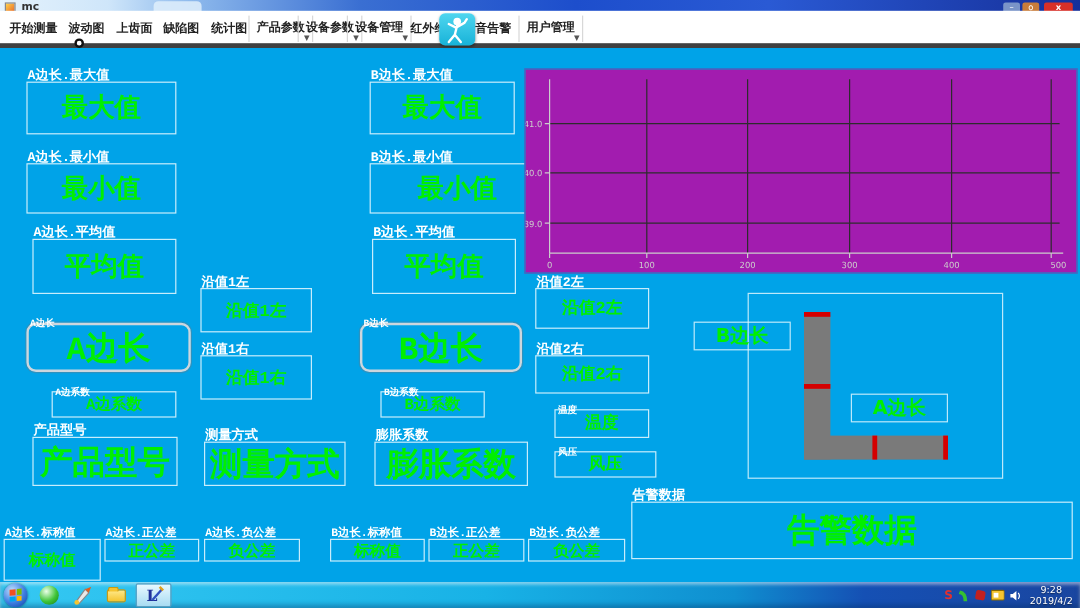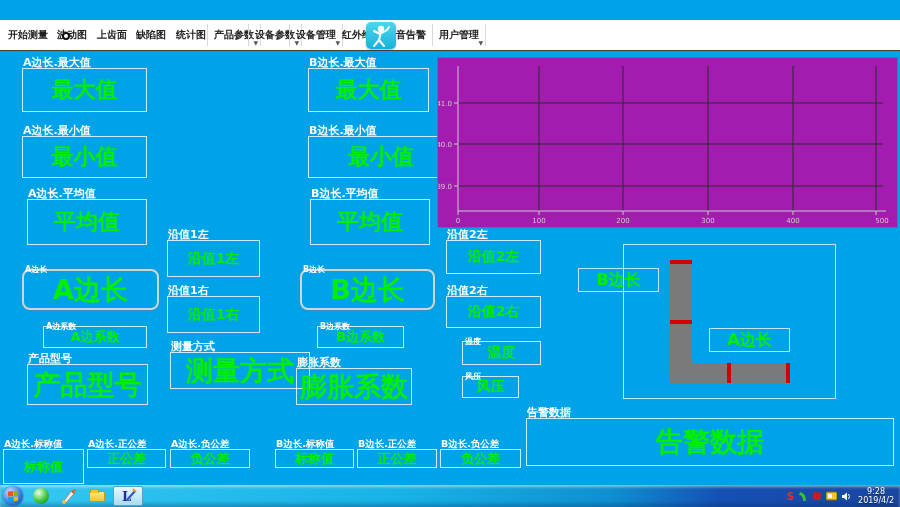--- a/index.html
+++ b/index.html
@@ -16,35 +16,35 @@
   #title-text { position:absolute; left:18px; top:1px; font-size:9px; font-weight:bold; color:#333; }
   #title-tab { position:absolute; left:128px; top:1px; width:40px; height:11px;
     background:#dfeffc; border-radius:4px 4px 0 0; opacity:.85; }
   .winbtn { position:absolute; top:2px; height:9px; border-radius:2px; font-size:7px;
     line-height:8px; text-align:center; color:#fff; }
   #btn-min { right:50px; width:14px; background:#7a94c8; }
   #btn-max { right:34px; width:14px; background:#c87c3a; }
   #btn-close { right:6px; width:24px; background:#d83028; font-weight:bold; }
 
   
-  #menubar { position:absolute; left:0; top:20px; width:900px; height:31px; background:#ffffff;
-    border-bottom:1px solid #404040; }
+  #menubar { position:absolute; left:0; top:9px; width:900px; height:31px; background:#ffffff;
+    border-bottom:4px solid #404040; }
   .menu-item { position:absolute; top:8px; font-size:10px; font-weight:bold; color:#222;
     white-space:nowrap; text-align:center; }
   .menu-cell { border-right:1px solid #d8d8d8; border-left:1px solid #d8d8d8;
     padding:0 6px; height:22px; top:4px; line-height:22px; }
   .caret { position:absolute; bottom:-8px; right:2px; font-size:6px; color:#555; }
   #menu-radio { position:absolute; left:62px; top:32px; width:8px; height:8px;
     border:2px solid #111; border-radius:50%; background:#fff; }
   #app-icon { position:absolute; left:366px; top:2px; width:30px; height:27px;
     background:linear-gradient(180deg,#4fd6ef,#17b2d8); border-radius:5px;
     box-shadow:0 1px 2px rgba(0,0,0,.3); }
 
   
-  .field { position:absolute; }
+  .field { position:absolute;font-family:Liberation Mono, monospace; }
   .flabel { position:absolute; top:-13px; left:1px; font-size:11px; font-weight:bold;
     color:#ffffff; white-space:nowrap; }
   .flabel-sm { position:absolute; top:-5px; left:3px; font-size:8px; font-weight:bold;
     color:#ffffff; white-space:nowrap; z-index:2; }
   .flabel-xs { position:absolute; top:-11px; left:1px; font-size:9.5px; font-weight:bold;
     color:#ffffff; white-space:nowrap; }
   .fbox { position:absolute; left:0; top:0; width:100%; height:100%;
     border:1px solid rgba(235,250,255,.85); display:flex; align-items:center; justify-content:center; }
   .fbox-big { border:2px solid #cdd6dd; border-radius:8px; box-shadow:0 0 0 1px rgba(90,130,150,.5); }
   .fvalue { color:#00f000; font-weight:bold; white-space:nowrap; }
@@ -90,20 +90,28 @@
   #tray { position:absolute; right:0; top:0; height:22px; display:flex; align-items:center; }
   .tray-ico { margin:0 2px; }
   #clock { text-align:center; color:#fff; font-size:8px; line-height:9px; margin:0 6px 0 4px;
     text-shadow:0 1px 1px rgba(0,0,0,.5); }
 </style>
 </head>
 <body>
 
 <div id="screen">
 
+  <div id="titlebar">
+    <div id="title-icon"></div>
+    <div id="title-text">mc</div>
+    <div id="title-tab"></div>
+    <div class="winbtn" id="btn-min">–</div>
+    <div class="winbtn" id="btn-max">o</div>
+    <div class="winbtn" id="btn-close">x</div>
+  </div>
 
   <div id="menubar">
     <div class="menu-item" style="left:8px">开始测量</div>
     <div class="menu-item" style="left:57px">波动图</div>
     <div class="menu-item" style="left:97px">上齿面</div>
     <div class="menu-item" style="left:136px">缺陷图</div>
     <div class="menu-item" style="left:176px">统计图</div>
 
     <div class="menu-item menu-cell" style="left:207px">
       <span>产品参数</span>
@@ -177,21 +185,21 @@
     <div class="fbox">
       <span class="fvalue v14">沿值1左</span>
     </div>
   </div>
   <div class="field" style="left:167px;top:296px;width:93px;height:37px">
     <span class="flabel">沿值1右</span>
     <div class="fbox">
       <span class="fvalue v14">沿值1右</span>
     </div>
   </div>
-  <div class="field" style="left:170px;top:352px;width:140px;height:37px">
+  <div class="field" style="left:170px;top:368px;width:118px;height:37px">
     <span class="flabel">测量方式</span>
     <div class="fbox">
       <span class="fvalue v26">测量方式</span>
     </div>
   </div>
 
   <div class="field" style="left:308px;top:68px;width:121px;height:44px">
     <span class="flabel">B边长.最大值</span>
     <div class="fbox">
       <span class="fvalue v22">最大值</span>
@@ -214,21 +222,21 @@
     <div class="fbox fbox-big">
       <span class="fvalue v26">B边长</span>
     </div>
   </div>
   <div class="field" style="left:317px;top:326px;width:87px;height:22px">
     <span class="flabel-sm">B边系数</span>
     <div class="fbox">
       <span class="fvalue v13">B边系数</span>
     </div>
   </div>
-  <div class="field" style="left:296px;top:368px;width:116px;height:37px">
+  <div class="field" style="left:312px;top:368px;width:128px;height:37px">
     <span class="flabel">膨胀系数</span>
     <div class="fbox">
       <span class="fvalue v26">膨胀系数</span>
     </div>
   </div>
 
   <div class="field" style="left:446px;top:240px;width:95px;height:34px">
     <span class="flabel">沿值2左</span>
     <div class="fbox">
       <span class="fvalue v14">沿值2左</span>
@@ -239,21 +247,21 @@
     <div class="fbox">
       <span class="fvalue v14">沿值2右</span>
     </div>
   </div>
   <div class="field" style="left:462px;top:341px;width:79px;height:24px">
     <span class="flabel-sm">温度</span>
     <div class="fbox">
       <span class="fvalue v14">温度</span>
     </div>
   </div>
-  <div class="field" style="left:462px;top:376px;width:57px;height:22px">
+  <div class="field" style="left:462px;top:376px;width:85px;height:22px">
     <span class="flabel-sm">风压</span>
     <div class="fbox">
       <span class="fvalue v14">风压</span>
     </div>
   </div>
 
   <div id="chart">
     <svg width="459" height="169" viewBox="0 0 459 169">
 
       <g stroke="#2c2c2c" stroke-width="1">

